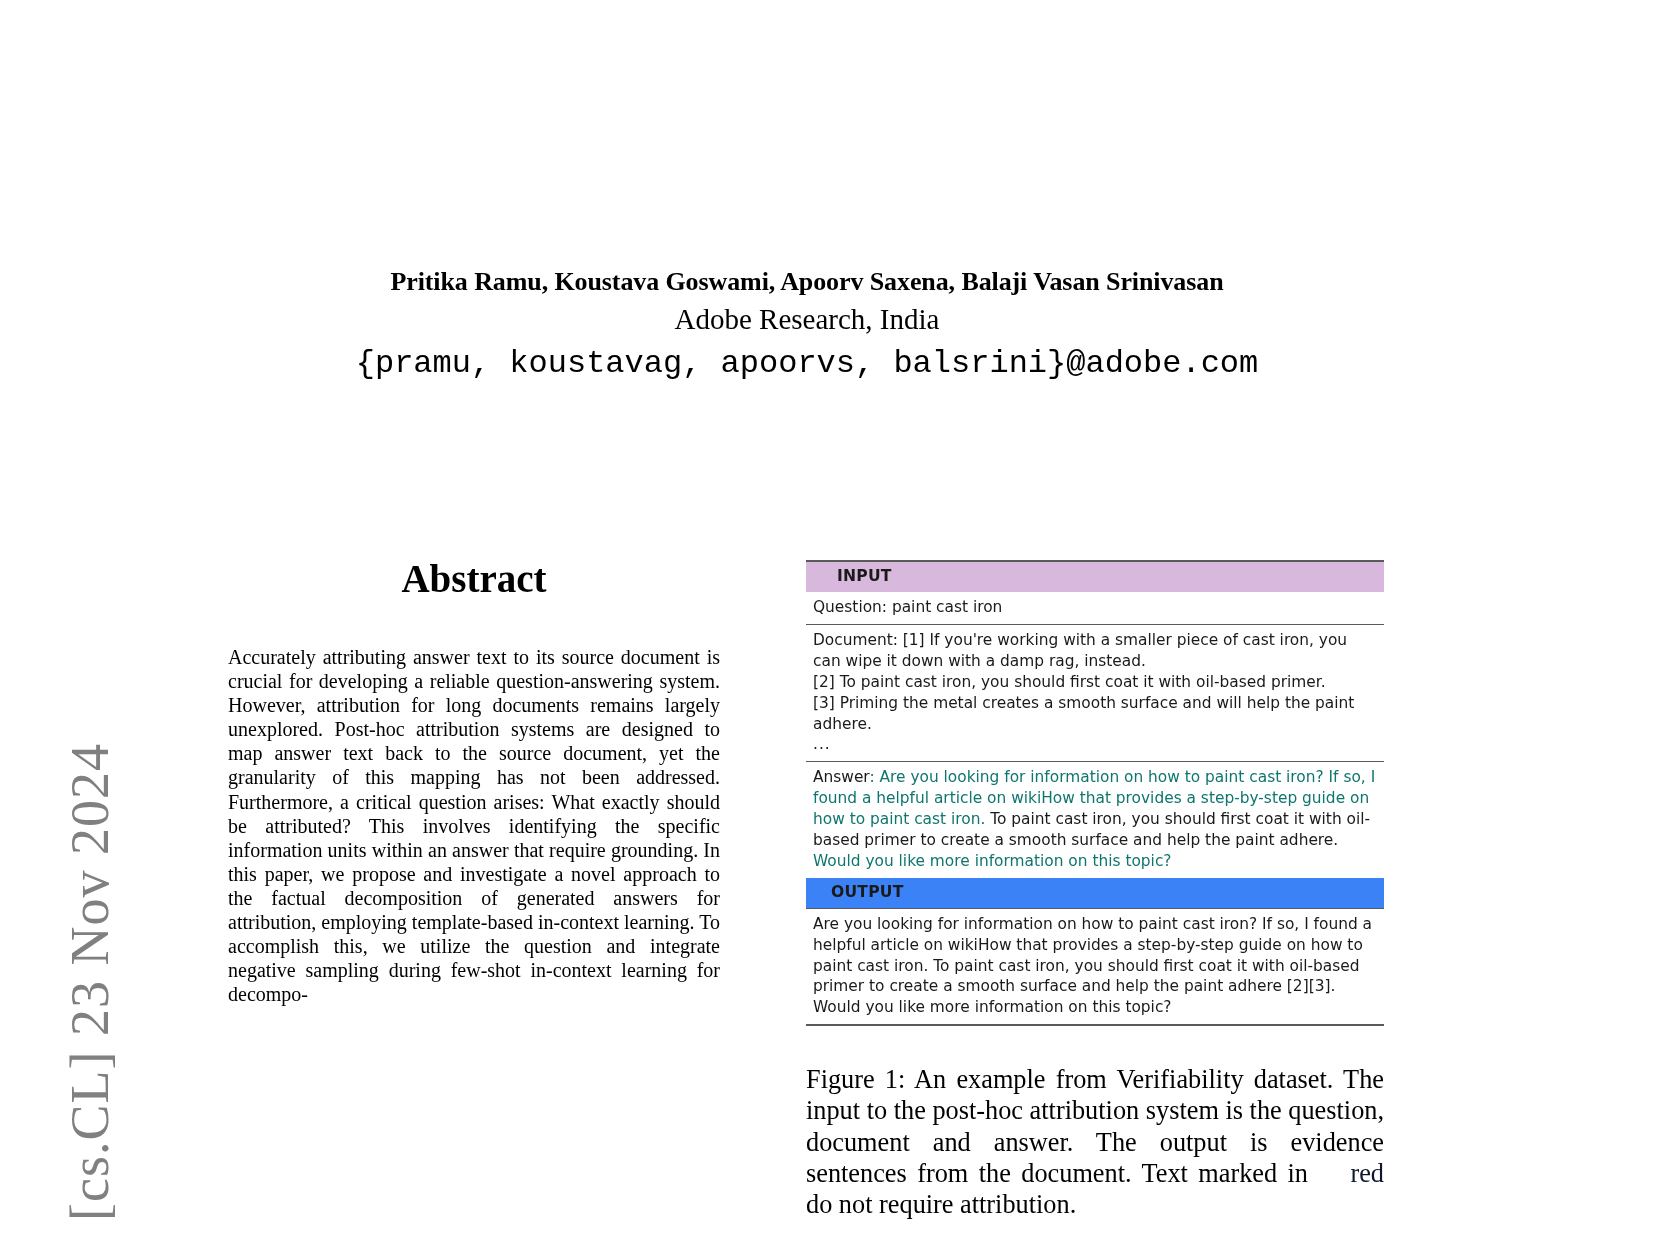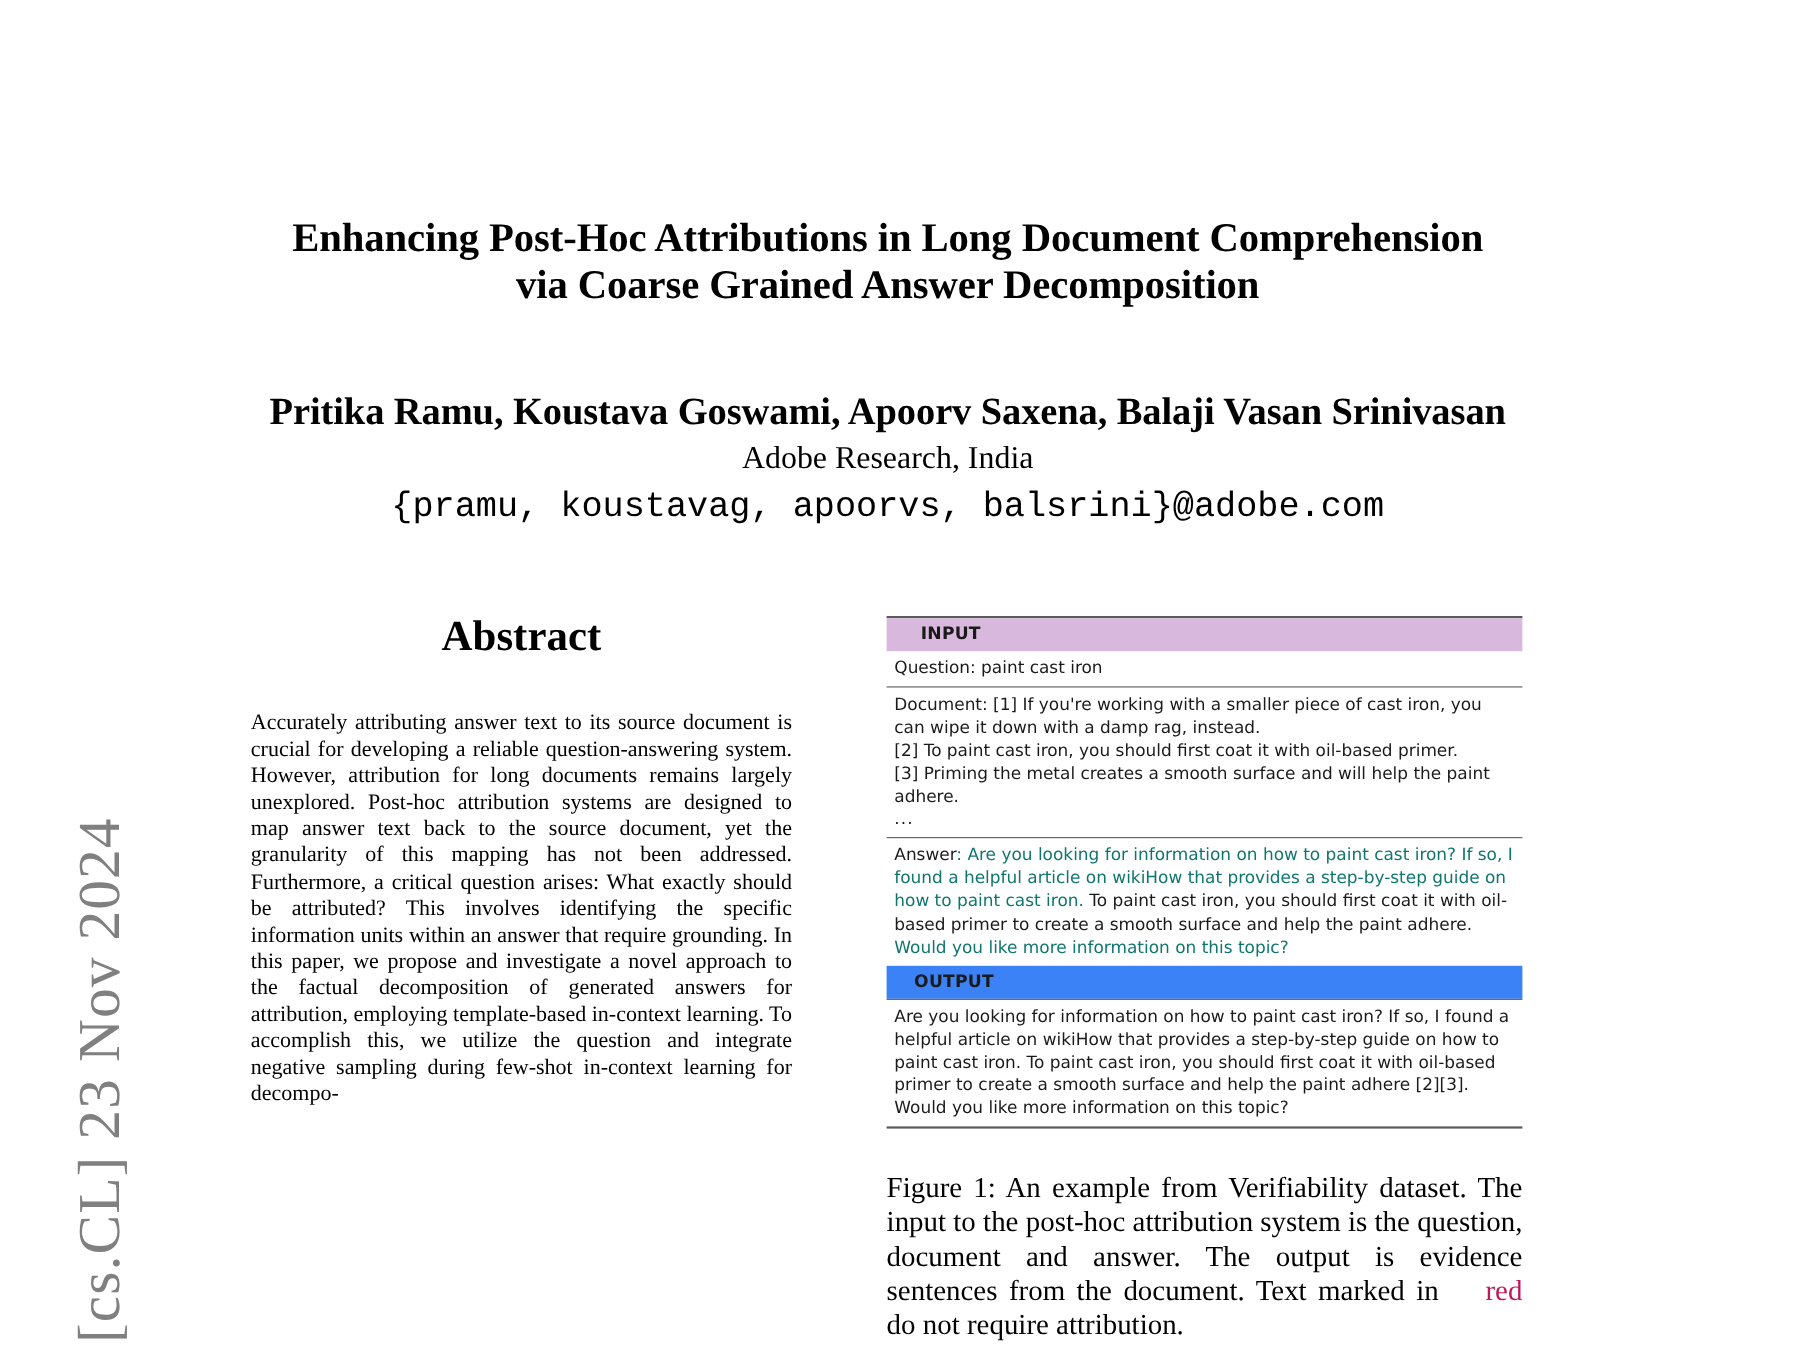--- a/index.html
+++ b/index.html
@@ -60,21 +60,21 @@
     font-weight: bold;
     line-height: 1.17;
     letter-spacing: -0.1px;
   }
   #paper-title .title-line {
     display: block;
   }
 
   #authors {
     margin-top: 72px;
-    font-size: 35px;
+    font-size: 26px;
     font-weight: bold;
     letter-spacing: -0.1px;
   }
   #affiliation {
     margin-top: 6px;
     font-size: 29px;
     font-weight: normal;
   }
   #emails {
     margin-top: 9px;
@@ -154,38 +154,34 @@
 
   #figure-caption {
     margin-top: 38px;
     font-family: "Liberation Serif", "DejaVu Serif", serif;
     font-size: 26.3px;
     line-height: 1.19;
     text-align: justify;
     color: #000000;
   }
   #figure-caption .red {
-    color: #be185d;
+    color: #0f172a;
     margin-left: 32px;
   }
 </style>
 </head>
 <body>
 
 <div id="arxiv-stamp">
   <div class="stamp-text">[cs.CL]  23 Nov 2024</div>
 </div>
 
 <div id="page">
 
   <div id="title-block">
-    <div id="paper-title">
-      <span class="title-line">Enhancing Post-Hoc Attributions in Long Document Comprehension</span>
-      <span class="title-line">via Coarse Grained Answer Decomposition</span>
-    </div>
     <div id="authors">Pritika Ramu, Koustava Goswami, Apoorv Saxena, Balaji Vasan Srinivasan</div>
     <div id="affiliation">Adobe Research, India</div>
     <div id="emails">{pramu, koustavag, apoorvs, balsrini}@adobe.com</div>
   </div>
 
   <div id="abstract-col">
     <div id="abstract-heading">Abstract</div>
     <div id="abstract-body">Accurately attributing answer text to its source document is crucial for developing a reliable question-answering system. However, attribution for long documents remains largely unexplored. Post-hoc attribution systems are designed to map answer text back to the source document, yet the granularity of this mapping has not been addressed.  Furthermore, a critical question arises:  What exactly should be attributed?  This involves identifying the specific information units within an answer that require grounding.  In this paper, we propose and investigate a novel approach to the factual decomposition of generated answers for attribution, employing template-based in-context learning.  To accomplish this, we utilize the question and integrate negative sampling during few-shot in-context learning for decompo-</div>
   </div>
 

